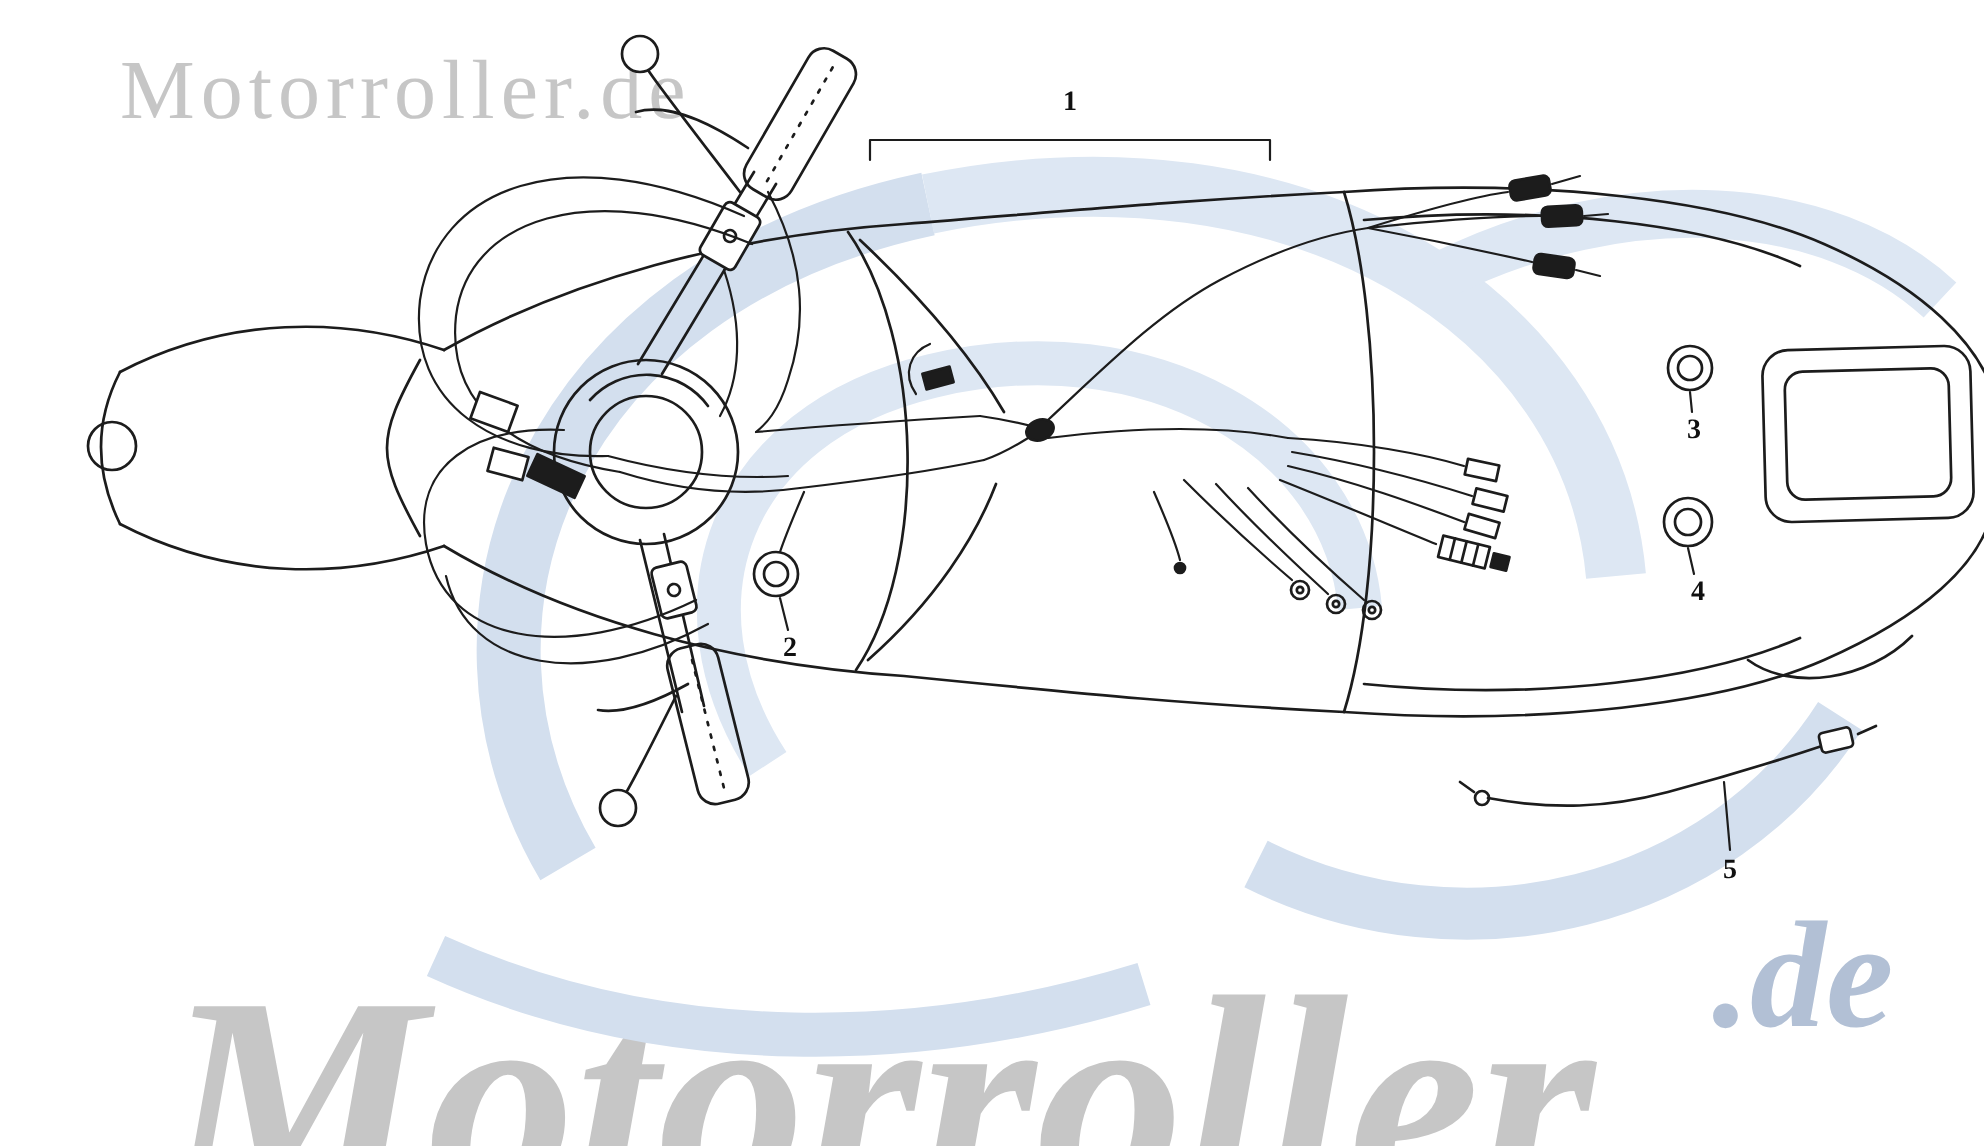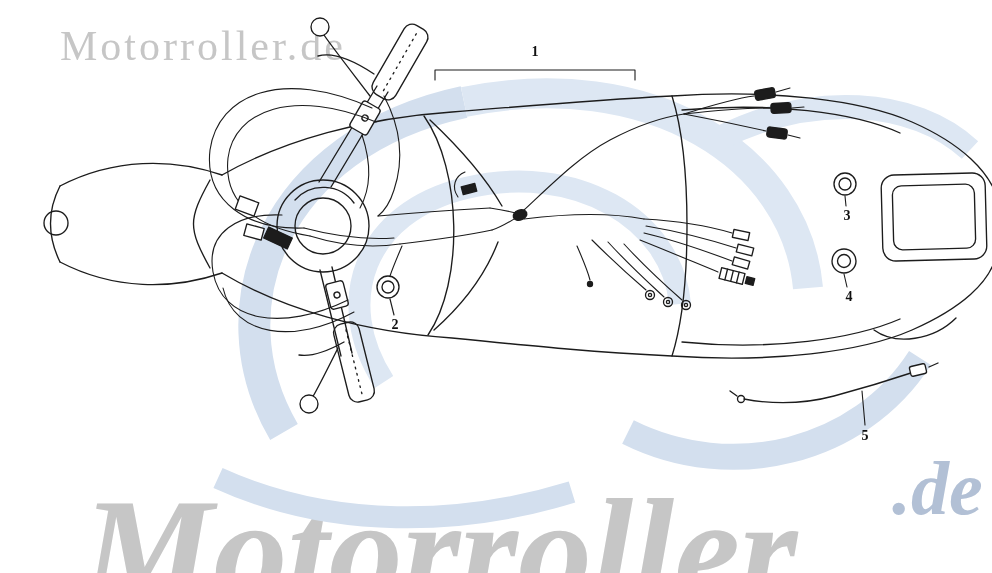--- a/index.html
+++ b/index.html
@@ -14,21 +14,21 @@
     letter-spacing:3px; color:var(--wm-text,#c7c7c7);
     white-space:nowrap; z-index:1; user-select:none;
   }
   .wm-bottom {
     position:absolute; left:50px; top:477px;
     font:italic 700 148px "Liberation Serif", serif;
     line-height:1; color:var(--wm-text,#c7c7c7);
     white-space:nowrap; z-index:1; user-select:none;
   }
   .wm-de {
-    position:absolute; left:860px; top:450px;
+    position:absolute; left:824px; top:450px;
     font:italic 700 76px "Liberation Serif", serif;
     line-height:1; color:var(--wm-de,#b2c0d5);
     white-space:nowrap; z-index:1; user-select:none;text-align:right;
   }
   svg.diagram { position:absolute; left:0; top:0; z-index:2; }
   svg.diagram * { vector-effect:none; }
   .g-logo path { fill:none; }
   .g-art path, .g-art rect, .g-art circle, .g-art line, .g-art ellipse {
     stroke:var(--ink,#1c1c1c); fill:none; stroke-width:1.35;
     stroke-linecap:round; stroke-linejoin:round;

